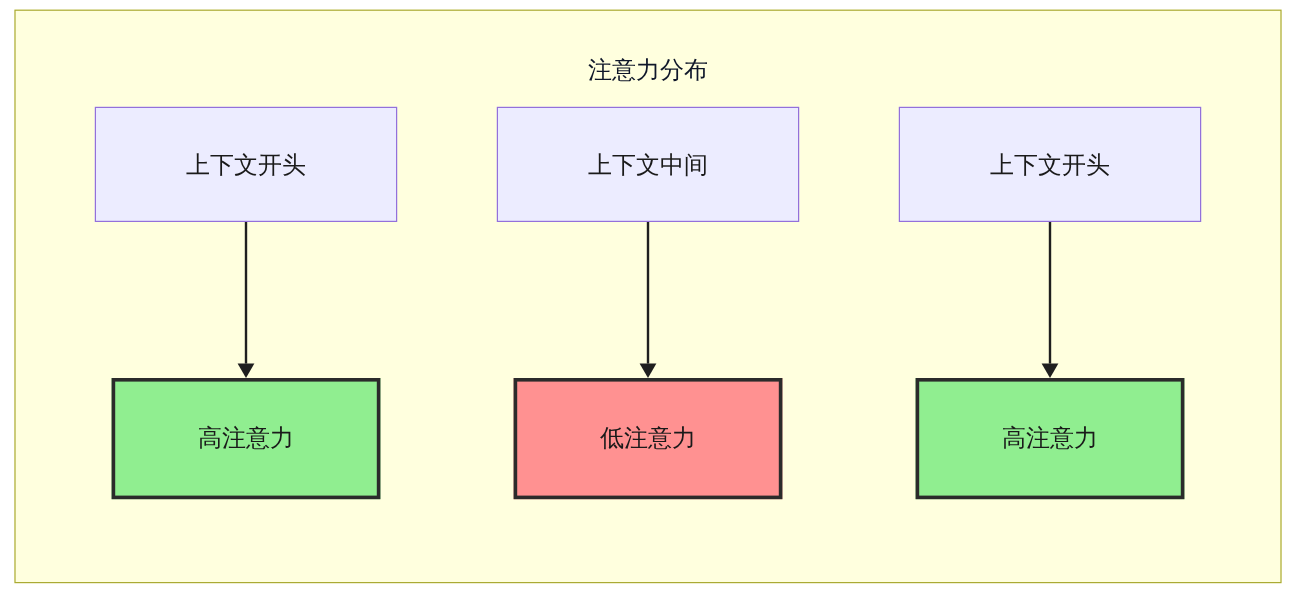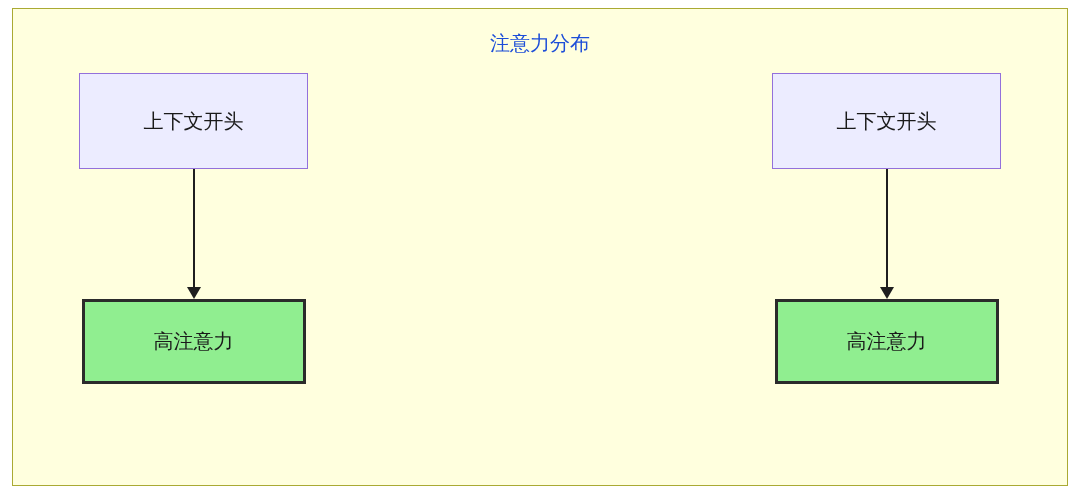--- a/index.html
+++ b/index.html
@@ -23,22 +23,22 @@
     bottom: 10px;
     background: #ffffde;
     border: 1px solid #aaaa33;
     box-sizing: border-box;
     display: flex;
     flex-direction: column;
   }
   .diagram-title {
     text-align: center;
     font-size: 20px;
-    color: #1d4ed8;
-    padding-top: 22px;
+    color: #0f172a;
+    padding-top: 38px;
     line-height: 1.2;
     flex: 0 0 auto;
   }
   .columns {
     flex: 1 1 auto;
     display: flex;
     justify-content: space-between;
     padding: 18px 66px 46px 66px;
   }
   .column {
@@ -49,28 +49,28 @@
   .node {
     box-sizing: border-box;
     display: flex;
     align-items: center;
     justify-content: center;
     font-size: 20px;
     color: #1a1a1a;
     text-align: center;
   }
   .node.source {
-    width: 229px;
+    width: 252px;
     height: 96px;
     background: #ececff;
     border: 1px solid #9370db;
   }
   .node.target {
     width: 224px;
-    height: 85px;
+    height: 101px;
     border: 3px solid #2b2b2b;
   }
   .arrow {
     display: flex;
     flex-direction: column;
     align-items: center;
     height: 130px;
   }
   .arrow .shaft {
     width: 0;
@@ -97,20 +97,28 @@
 
       <div class="column">
         <div class="node source">上下文开头</div>
         <div class="arrow">
           <div class="shaft"></div>
           <div class="head"></div>
         </div>
         <div class="node target" style="background-color: rgb(144, 238, 144);">高注意力</div>
       </div>
 
+      <div class="column">
+        <div class="node source">上下文中间</div>
+        <div class="arrow">
+          <div class="shaft"></div>
+          <div class="head"></div>
+        </div>
+        <div class="node target" style="background-color: rgb(255, 145, 145);">低注意力</div>
+      </div>
 
       <div class="column">
         <div class="node source">上下文开头</div>
         <div class="arrow">
           <div class="shaft"></div>
           <div class="head"></div>
         </div>
         <div class="node target" style="background-color: rgb(144, 238, 144);">高注意力</div>
       </div>
 

